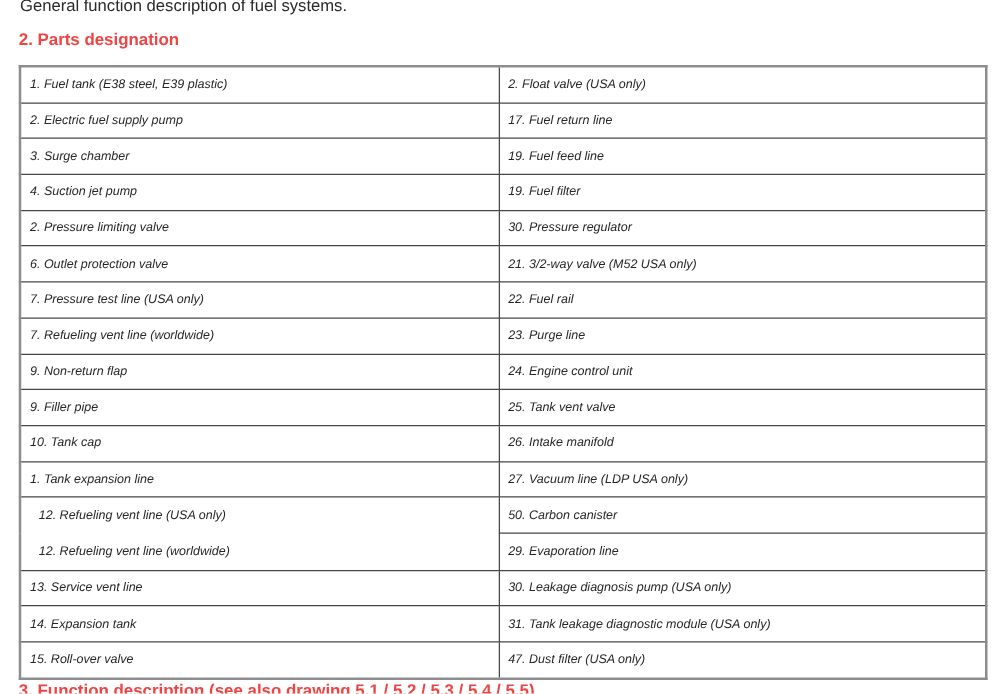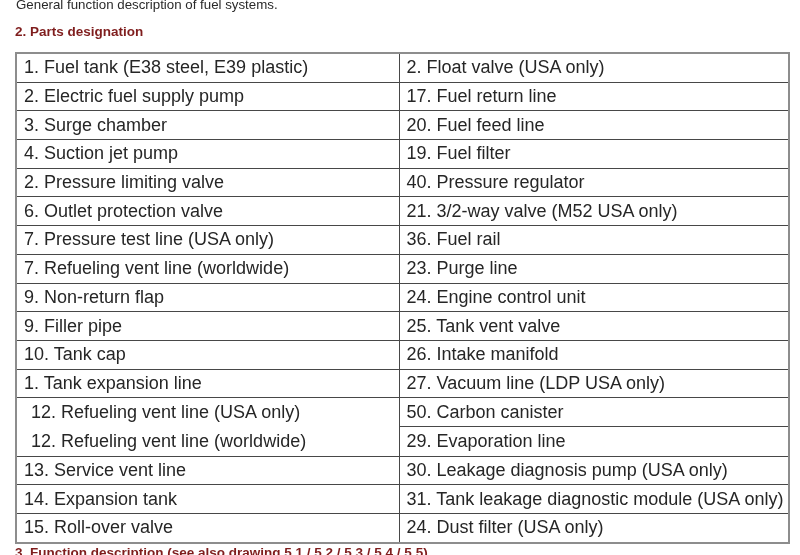--- a/index.html
+++ b/index.html
@@ -22,43 +22,44 @@
     top: -3px;
     font-size: 13.3px;
     color: #2a2a2a;
     white-space: nowrap;
   }
   .section-heading {
     position: absolute;
     left: 15px;
     font-size: 13.5px;
     font-weight: bold;
-    color: #7f1d1d;
+    color: #ef4444;
     white-space: nowrap;
   }
   .heading-parts { top: 24px; }
   .heading-function { top: 545px; }
   table.parts-table {
     position: absolute;
     left: 15px;
     top: 52px;
     width: 773px;
     border-collapse: collapse;
     table-layout: fixed;
     border: 2px solid #8d8d8d;
   }
   table.parts-table td {
     border: 1px solid #474747;
     height: 27.7px;
     padding: 0 4px 0 7px;
-    font-size: 18px;
+    font-size: 10px;
     color: #262626;
     vertical-align: middle;
     white-space: nowrap;
     overflow: hidden;
+    font-style: italic;
   }
   td.merged-cell {
     padding: 0;
     vertical-align: middle;
   }
   td.merged-cell .merged-line {
     height: 28.7px;
     display: flex;
     align-items: center;
     padding-left: 7px;
@@ -82,37 +83,37 @@
       <tr>
         <td>1. Fuel tank (E38 steel, E39 plastic)</td>
         <td>2. Float valve (USA only)</td>
       </tr>
       <tr>
         <td>2. Electric fuel supply pump</td>
         <td>17. Fuel return line</td>
       </tr>
       <tr>
         <td>3. Surge chamber</td>
-        <td>20. Fuel feed line</td>
+        <td>19. Fuel feed line</td>
       </tr>
       <tr>
         <td>4. Suction jet pump</td>
         <td>19. Fuel filter</td>
       </tr>
       <tr>
         <td>2. Pressure limiting valve</td>
-        <td>40. Pressure regulator</td>
+        <td>30. Pressure regulator</td>
       </tr>
       <tr>
         <td>6. Outlet protection valve</td>
         <td>21. 3/2-way valve (M52 USA only)</td>
       </tr>
       <tr>
         <td>7. Pressure test line (USA only)</td>
-        <td>36. Fuel rail</td>
+        <td>22. Fuel rail</td>
       </tr>
       <tr>
         <td>7. Refueling vent line (worldwide)</td>
         <td>23. Purge line</td>
       </tr>
       <tr>
         <td>9. Non-return flap</td>
         <td>24. Engine control unit</td>
       </tr>
       <tr>
@@ -140,20 +141,20 @@
       <tr>
         <td>13. Service vent line</td>
         <td>30. Leakage diagnosis pump (USA only)</td>
       </tr>
       <tr>
         <td>14. Expansion tank</td>
         <td>31. Tank leakage diagnostic module (USA only)</td>
       </tr>
       <tr>
         <td>15. Roll-over valve</td>
-        <td>24. Dust filter (USA only)</td>
+        <td>47. Dust filter (USA only)</td>
       </tr>
     </tbody>
   </table>
 
   <div class="section-heading heading-function">3. Function description (see also drawing 5.1 / 5.2 / 5.3 / 5.4 / 5.5)</div>
 
 </div>
 
 </body></html>

